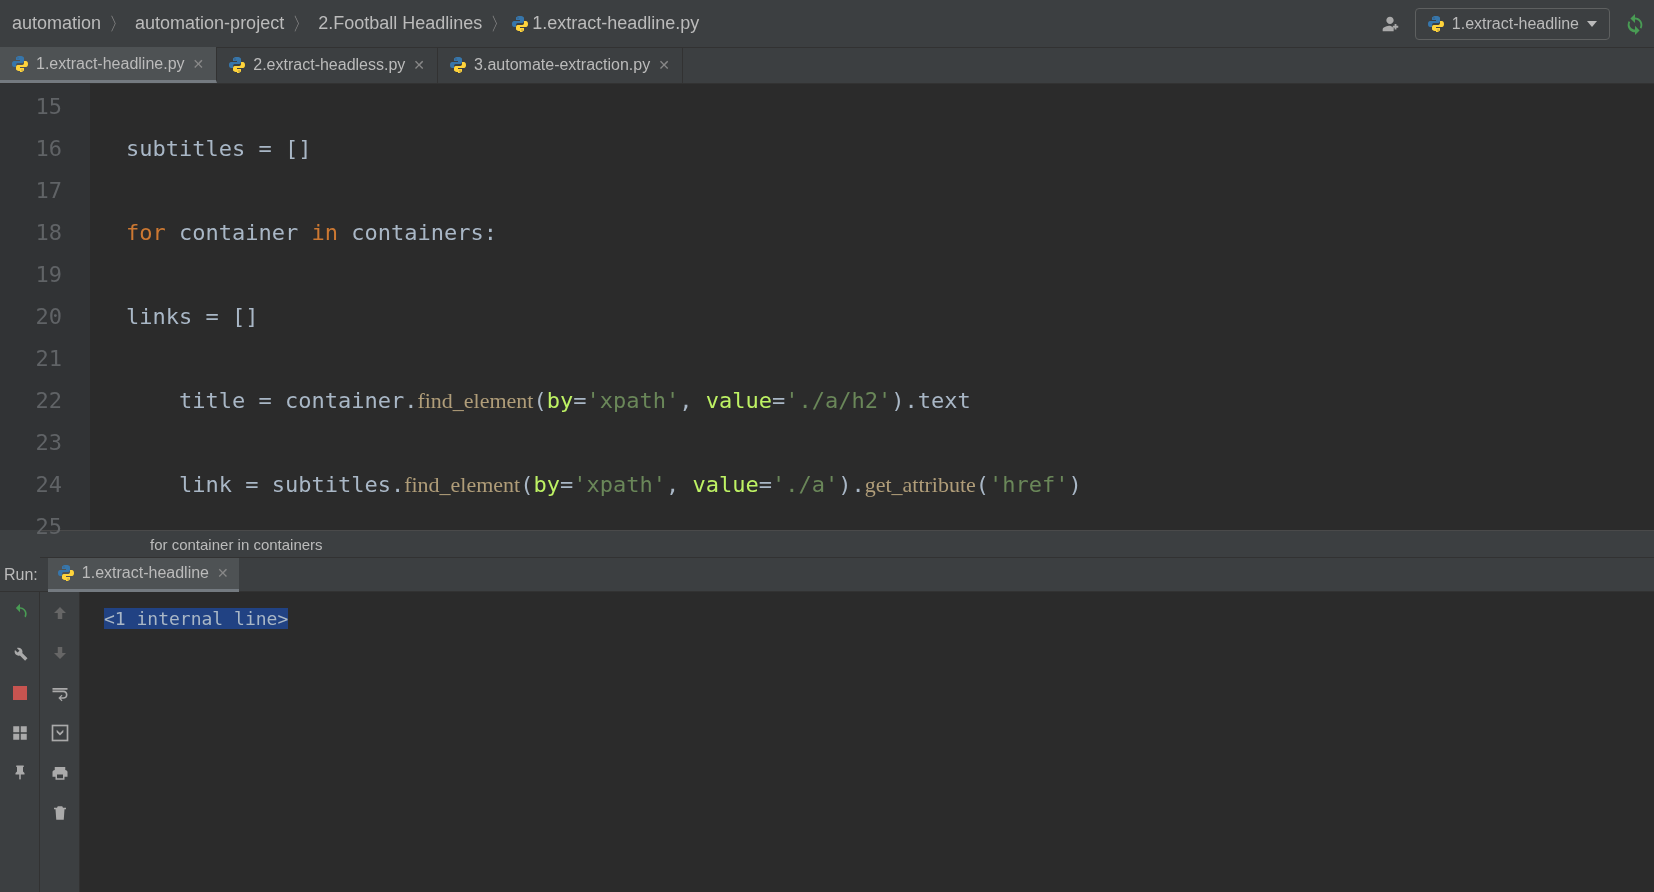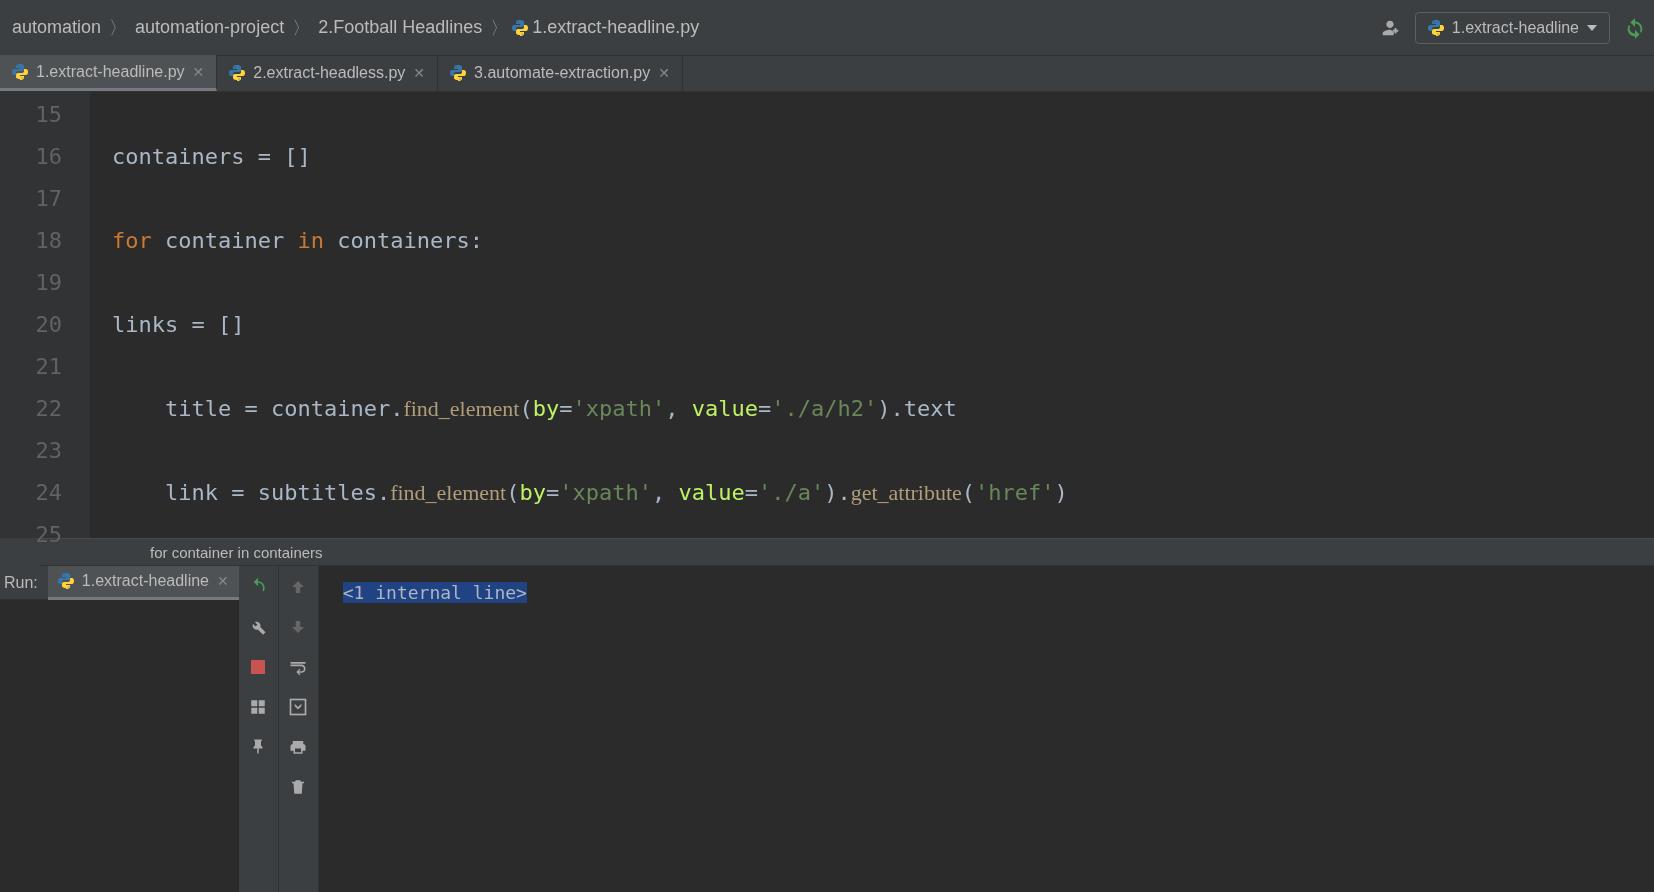--- a/index.html
+++ b/index.html
@@ -8,21 +8,21 @@
   background: #3c3f41;
   color: #bbbbbb;
   width: 1654px;
   height: 892px;
   overflow: hidden;
   font-size: 13px;
 }
 
 
 .toolbar {
-  height: 56px;
+  height: 48px;
   background: #3c3f41;
   border-bottom: 1px solid #323232;
   display: flex;
   align-items: center;
   padding: 0 8px;
 }
 .breadcrumb {
   display: flex;
   align-items: center;
   flex: 1;
@@ -86,20 +86,21 @@
   border-bottom: 3px solid #747a80;
 }
 .tab-close { color: #888; font-size: 14px; cursor: pointer; }
 
 
 .editor {
   display: flex;
   background: #2b2b2b;
   height: 446px;
   position: relative;
+  gap: 14px;
 }
 .gutter {
   width: 90px;
   background: #313335;
   color: #606366;
   font-family: "Menlo", "Consolas", monospace;
   font-size: 22px;
   text-align: right;
   padding-right: 28px;
   padding-top: 2px;
@@ -138,21 +139,21 @@
   font-size: 15px;
   color: #bbbbbb;
   display: flex;
   align-items: center;
   margin-left: 40px;
 }
 
 
 .run-panel {
   display: flex;
-  flex-direction: row;
+  flex-direction: column;
   height: calc(892px - 48px - 36px - 446px - 28px);
   background: #2b2b2b;
 }
 .run-header {
   background: #3c3f41;
   height: 34px;
   display: flex;
   align-items: center;
   padding-left: 4px;
   gap: 10px;
@@ -288,21 +289,21 @@
     <div class="ln">18</div>
     <div class="ln">19</div>
     <div class="ln">20</div>
     <div class="ln">21</div>
     <div class="ln">22</div>
     <div class="ln">23</div>
     <div class="ln">24</div>
     <div class="ln">25</div>
   </div>
   <div class="code">
-<div><span class="ident">containers = []</span></div>
+<div><span class="ident">subtitles = []</span></div>
 <div><span class="kw">for</span><span class="ident"> container </span><span class="kw">in</span><span class="ident"> containers:</span></div>
 <div><span class="ident">links = []</span></div>
 <div><span class="ident">    title = container.</span><span class="funcCall">find_element</span><span>(</span><span class="kwarg">by</span><span>=</span><span class="str">'xpath'</span><span>, </span><span class="kwarg">value</span><span>=</span><span class="str">'./a/h2'</span><span>).text</span></div>
 <div><span class="ident">    link = subtitles.</span><span class="funcCall">find_element</span><span>(</span><span class="kwarg">by</span><span>=</span><span class="str">'xpath'</span><span>, </span><span class="kwarg">value</span><span>=</span><span class="str">'./a'</span><span>).</span><span class="funcCall">get_attribute</span><span>(</span><span class="str">'href'</span><span>)</span></div>
 
 
 
 
 
   </div>

